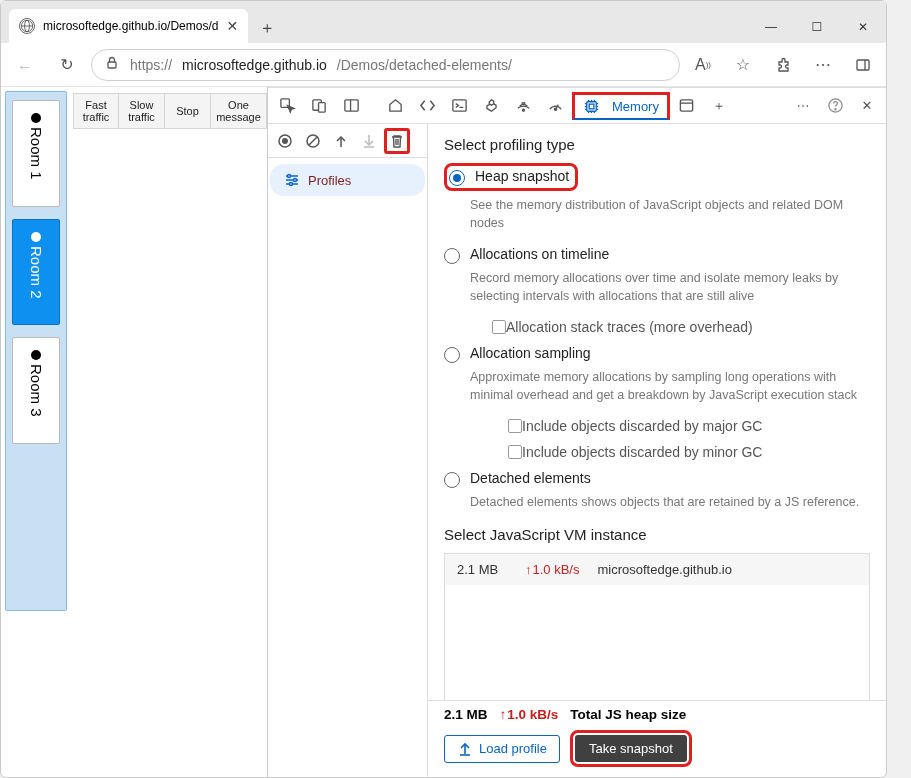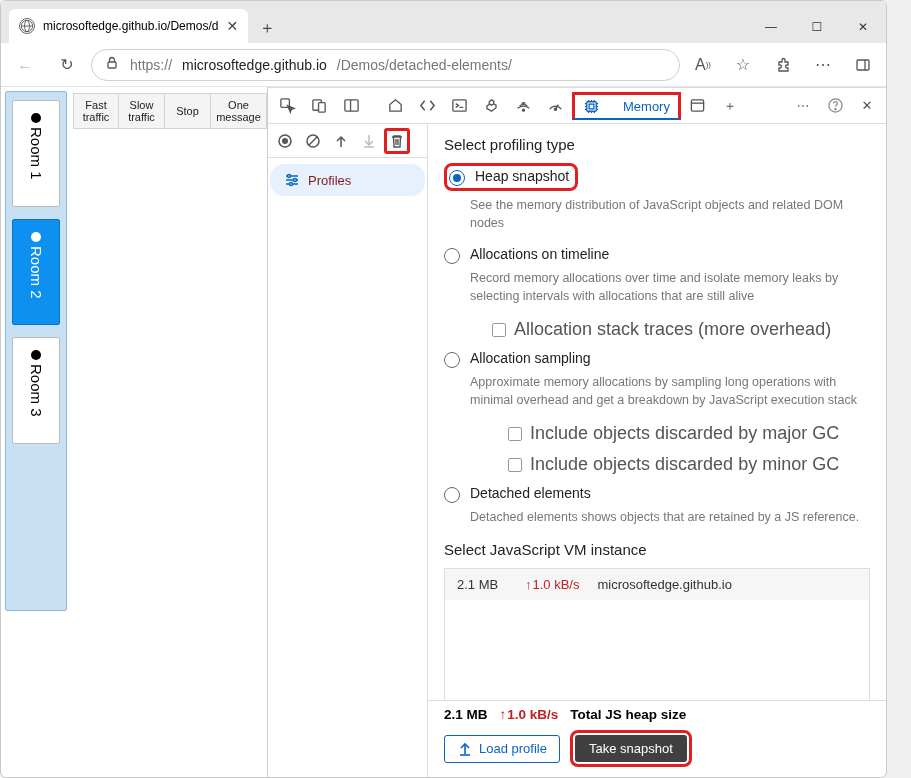--- a/index.html
+++ b/index.html
@@ -36,41 +36,41 @@
   .room.active::before { background:#fff; }
   .pagebuttons { display:flex; gap:0; padding:6px 0 0 2px; height:46px;}
   .pbtn { background:#f4f4f4; border:1px solid #d4d4d4; font-size:11px; width:46px; height:36px; display:flex; align-items:center; justify-content:center; text-align:center; cursor:pointer; line-height:1.1; color:#222;}
   .pbtn:not(:first-child){ border-left:none;}
 
   
   .devtools { flex:1; display:flex; flex-direction:column; border-top: 1px solid #ddd;}
   .devtabs { height:36px; display:flex; align-items:center; border-bottom:1px solid #ddd; padding:0 4px; gap:2px;}
   .dtab { height:28px; padding:0 8px; display:flex; align-items:center; justify-content:center; border-radius:3px; color:#555; cursor:pointer; font-size:13px;}
   .dtab.iconbtn { width:30px; padding:0;}
-  .dtab.memory { color:#0a64c2; border-bottom:2px solid #0a64c2; border-radius:0; gap:23px; padding:0 8px;}
+  .dtab.memory { color:#0a64c2; border-bottom:2px solid #0a64c2; border-radius:0; gap:12px; padding:0 8px;}
   .redbox { border:3px solid #e02020; border-radius:8px;}
   .devtabs .right { margin-left:auto; display:flex; gap:2px;}
 
   .devbody { flex:1; display:flex; overflow:hidden;}
   .leftpanel { width:160px; border-right:1px solid #ddd; display:flex; flex-direction:column;}
   .lp-toolbar { height:34px; border-bottom:1px solid #ddd; display:flex; align-items:center; padding:0 4px; gap:2px;}
   .lpbtn { width:26px; height:26px; display:flex; align-items:center; justify-content:center; color:#555; border-radius:3px; cursor:pointer;}
   .lpbtn.disabled{ color:#bbb;}
   .profiles { flex:1;}
   .profitem { height:32px; display:flex; align-items:center; gap:8px; padding:0 14px; background:#e7f1fd; color:#7f1d1d; font-size:13px; cursor:pointer; border-radius: 14px; margin:6px 2px;}
 
   .mainpanel { flex:1; padding:12px 16px 8px 16px; overflow:auto; font-size:13px; color:#222;}
   .sectiontitle { font-size:15px; margin-bottom:10px;}
   .radioitem { display:flex; align-items:flex-start; gap:10px; margin-bottom:6px;}
   .radio { width:16px; height:16px; border:1.5px solid #666; border-radius:50%; margin-top:2px; flex-shrink:0; cursor:pointer; position:relative;}
   .radio.checked { border-color:#0a64c2;}
   .radio.checked::after { content:''; position:absolute; inset:3px; background:#0a64c2; border-radius:50%;}
   .radiolabel { font-size:14px;}
   .radiodesc { color:#777; font-size:12.5px; margin-left:26px; margin-bottom:14px; line-height:1.4;}
-  .checkrow { margin-left:40px; display:flex; align-items:center; gap:8px; font-size:18px; color:#555; margin-bottom:10px;padding-left:8px;}
+  .checkrow { margin-left:40px; display:flex; align-items:center; font-size:14px; color:#555; margin-bottom:10px;padding-left:8px;}
   .checkbox { width:14px; height:14px; border:1.5px solid #999; border-radius:2px; cursor:pointer;}
 
   .vmsection { margin-top:8px;}
   .vmlist { border:1px solid #ddd; height:160px; margin-top:8px; font-size:13px;}
   .vmrow { display:flex; padding:8px 12px; gap:18px; background:#f6f6f6; cursor:pointer;}
   .vmrow .mb { color:#333; min-width:50px;}
   .vmrow .kbs { color:#c42020;}
   .vmrow .kbs::before{ content:'↑'; margin-right:1px;}
   .vmrow .host { color:#333;}
 

